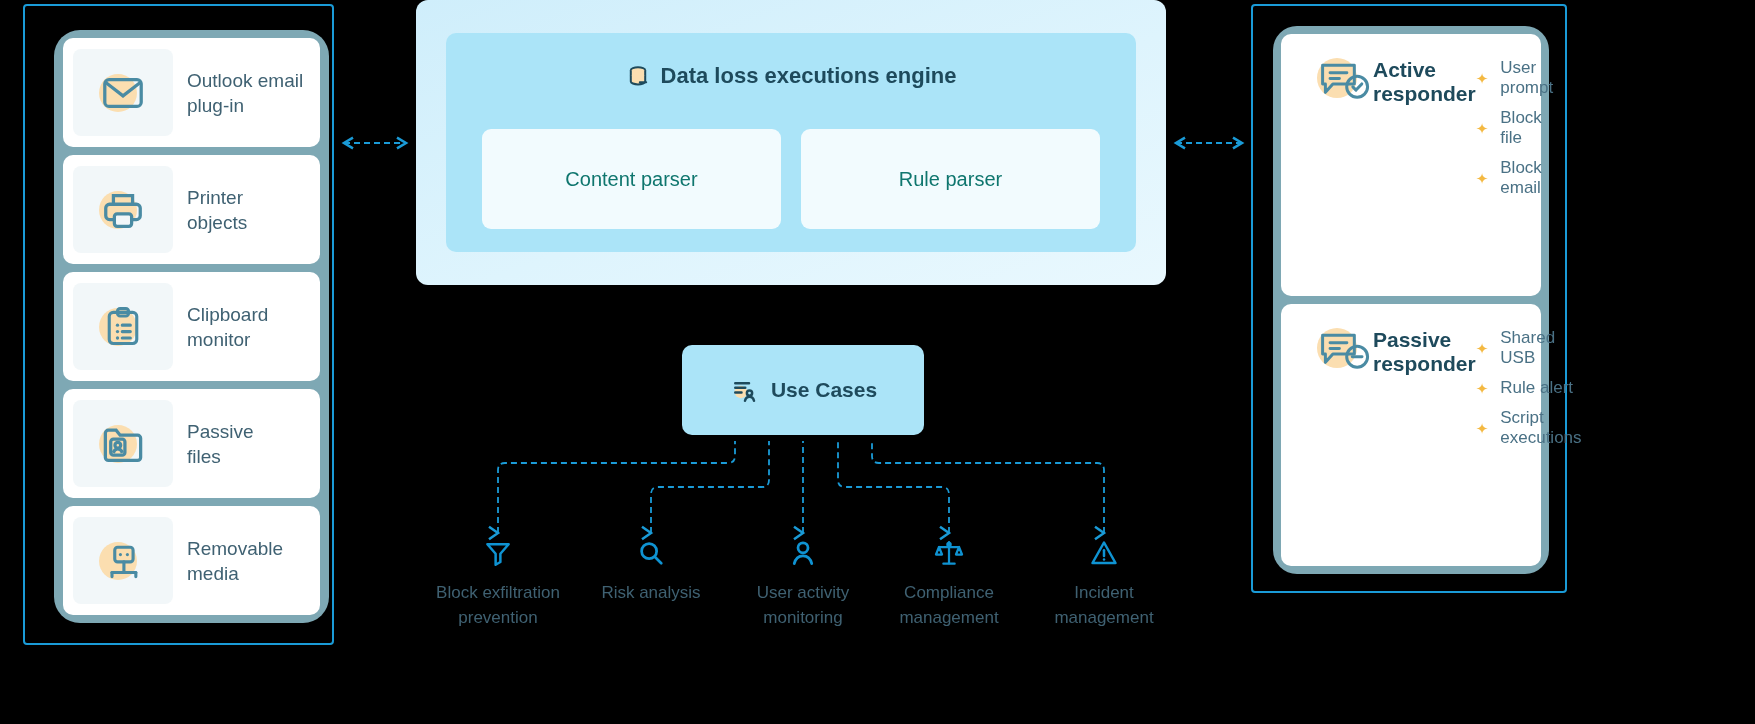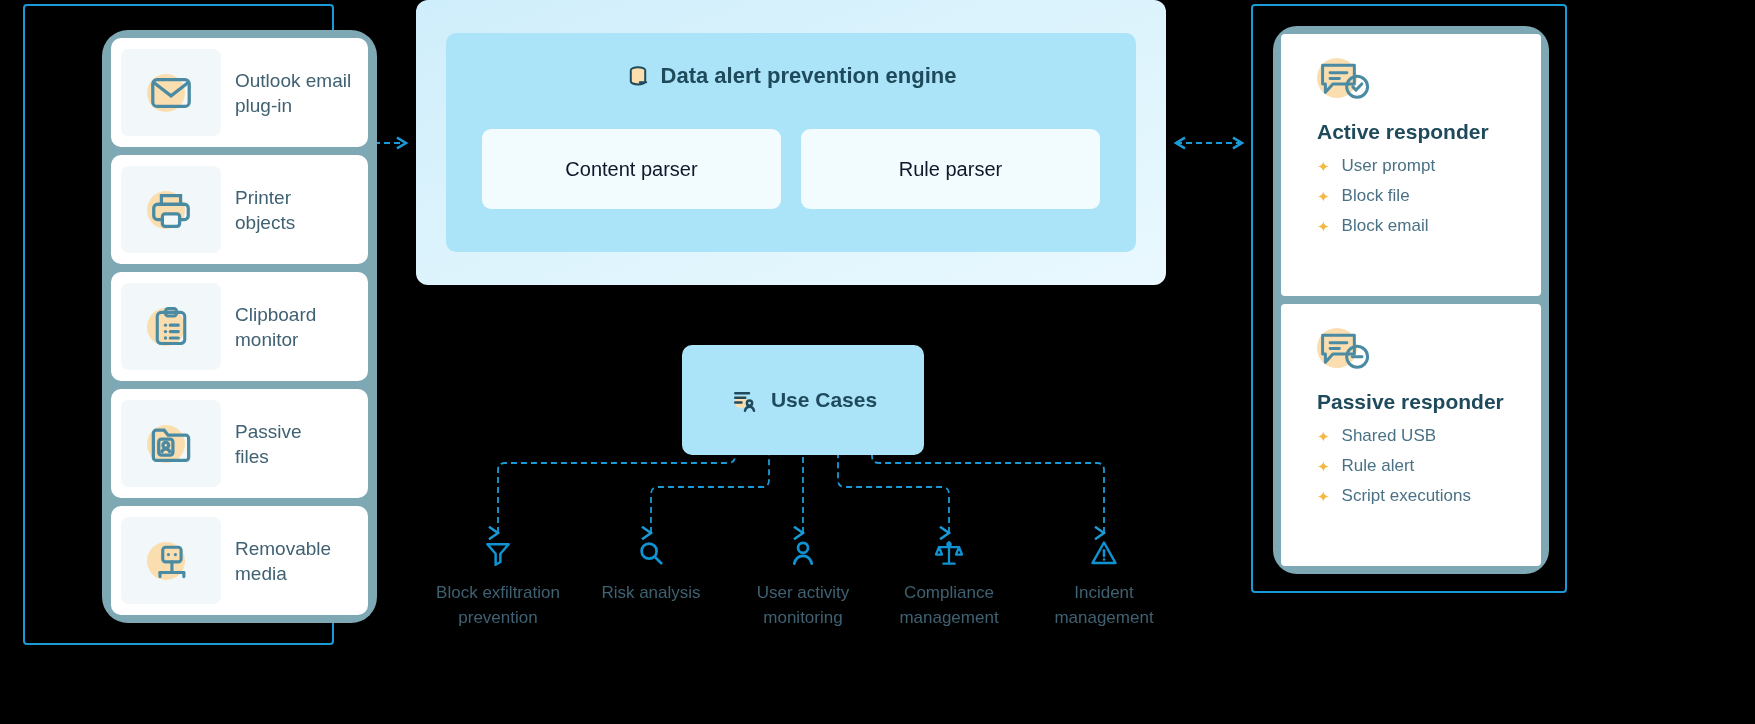--- a/index.html
+++ b/index.html
@@ -18,21 +18,21 @@
     width: 311px; height: 641px;
     border: 2px solid #1a9bd7;
     border-radius: 4px;
   }
   #left-stack {
     position: absolute; left: 29px; top: 24px;
     width: 275px; height: 593px;
     background: #7ea8b4;
     border-radius: 26px;
     padding: 8px 9px;
-    display: flex; flex-direction: column; gap: 8px; margin-left: 48px;
+    display: flex; flex-direction: column; gap: 8px;
   }
   .src-card {
     background: #ffffff;
     border-radius: 10px;
     flex: 1;
     display: flex; align-items: center;
     padding: 0 10px;
     gap: 14px;
   }
   .src-iconbox {
@@ -74,46 +74,46 @@
   #dlp-title {
     position: absolute; top: 30px; left: 0; right: 0;
     display: flex; align-items: center; justify-content: center; gap: 11px;
     color: #1e4a5c; font-size: 22px; font-weight: 700;
   }
   #dlp-boxes {
     position: absolute; left: 36px; right: 36px; top: 96px;
     display: flex; gap: 20px;
   }
   .parser-box {
-    flex: 1; height: 80px;
+    flex: 1; height: 100px;
     background: #f2fbfe;
     border-radius: 9px;
     display: flex; align-items: center; justify-content: center;
-    color: #0f172a; font-size: 20px;
+    color: #0f766e; font-size: 20px;
   }
 
   
   #right-panel {
     position: absolute; left: 1251px; top: 4px;
     width: 316px; height: 589px;
     border: 2px solid #1a9bd7;
     border-radius: 4px;
   }
   #right-stack {
     position: absolute; left: 20px; top: 20px;
     width: 276px; height: 548px;
     background: #7ea8b4;
     border-radius: 24px;
     padding: 8px;
     display: flex; flex-direction: column; gap: 8px;
   }
   .resp-card {
-    background: #ffffff; border-radius: 4px;
+    background: #ffffff; border-radius: 10px;
     flex: 1; padding: 24px 22px 10px 36px;
-    display: flex; flex-direction: column;
+    display: flex; flex-direction: row;
   }
   .resp-icon-wrap { position: relative; width: 56px; height: 50px; margin-bottom: 12px; }
   .resp-blob {
     position: absolute; left: 0; top: 0;
     width: 40px; height: 40px; border-radius: 50%;
     background: #fbdeb0;
   }
   .resp-icon-wrap svg { position: relative; z-index: 2; }
   .resp-title {
     color: #1e4a5c; font-size: 21px; font-weight: 700;
@@ -122,21 +122,21 @@
   .resp-list { list-style: none; display: flex; flex-direction: column; gap: 10px; }
   .resp-list li {
     display: flex; align-items: center; gap: 12px;
     color: #4a7185; font-size: 17px;
   }
   .spark { color: #f4b942; font-size: 15px; line-height: 1; }
 
   
   #use-cases {
     position: absolute; left: 682px; top: 345px;
-    width: 242px; height: 110px;
+    width: 242px; height: 90px;
     background: #abe4f8; border-radius: 10px;
     display: flex; align-items: center; justify-content: center; gap: 12px;
     color: #1e4a5c; font-size: 21px; font-weight: 700;
   }
 
   
   #uc-items { position: absolute; left: 410px; top: 538px; width: 760px; height: 100px; }
   .uc-item {
     position: absolute; width: 150px; top: 0;
     display: flex; flex-direction: column; align-items: center; gap: 12px;
@@ -268,21 +268,21 @@
 
   <div id="dlp-panel">
     <div id="dlp-inner">
       <div id="dlp-title">
         <svg width="24" height="24" viewBox="0 0 24 24">
           <ellipse cx="12" cy="6.2" rx="7.2" ry="3" fill="#fbdeb0" stroke="#1e4a5c" stroke-width="2"></ellipse>
           <path d="M4.8 6.2v5.6c0 1.66 3.22 3 7.2 3s7.2-1.34 7.2-3V6.2" fill="#fbdeb0" stroke="#1e4a5c" stroke-width="2" stroke-linejoin="round"></path>
           <path d="M4.8 11.8v5.6c0 1.66 3.22 3 7.2 3s7.2-1.34 7.2-3v-5.6" fill="#fbdeb0" stroke="#1e4a5c" stroke-width="2" stroke-linejoin="round"></path>
           <path d="M13.8 18.2h6.4" stroke="#1e4a5c" stroke-width="2" stroke-linecap="round"></path>
         </svg>
-        <span>Data alert prevention engine</span>
+        <span>Data loss executions engine</span>
       </div>
       <div id="dlp-boxes">
         <div class="parser-box">Content parser</div>
         <div class="parser-box">Rule parser</div>
       </div>
     </div>
   </div>
 
   <div id="right-panel">
     <div id="right-stack">

